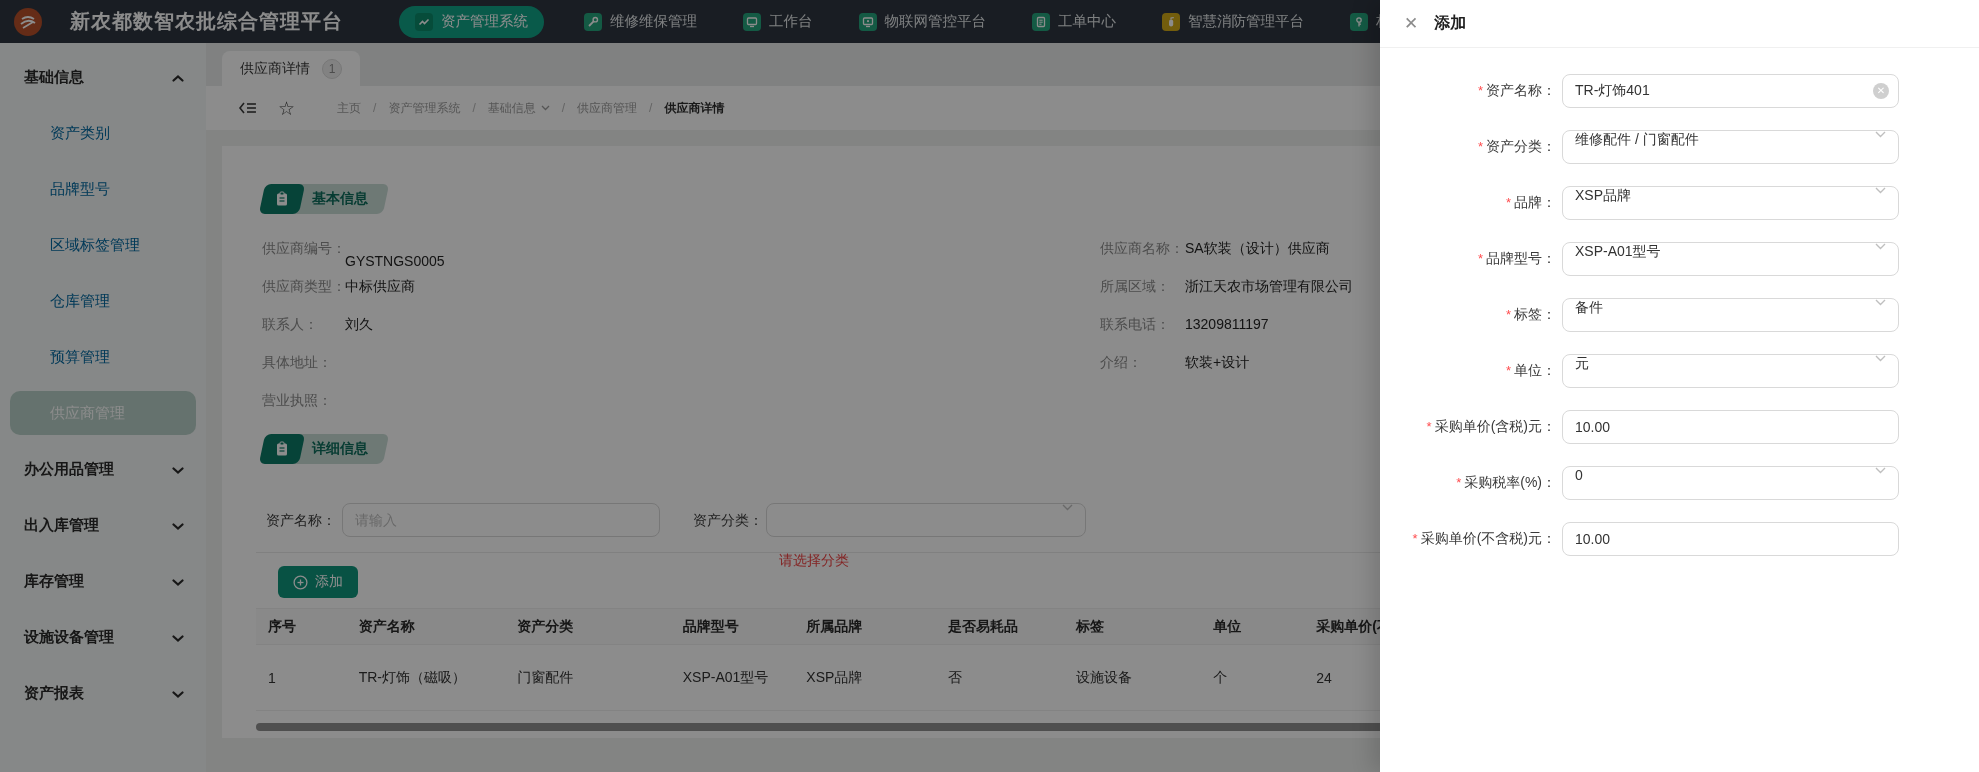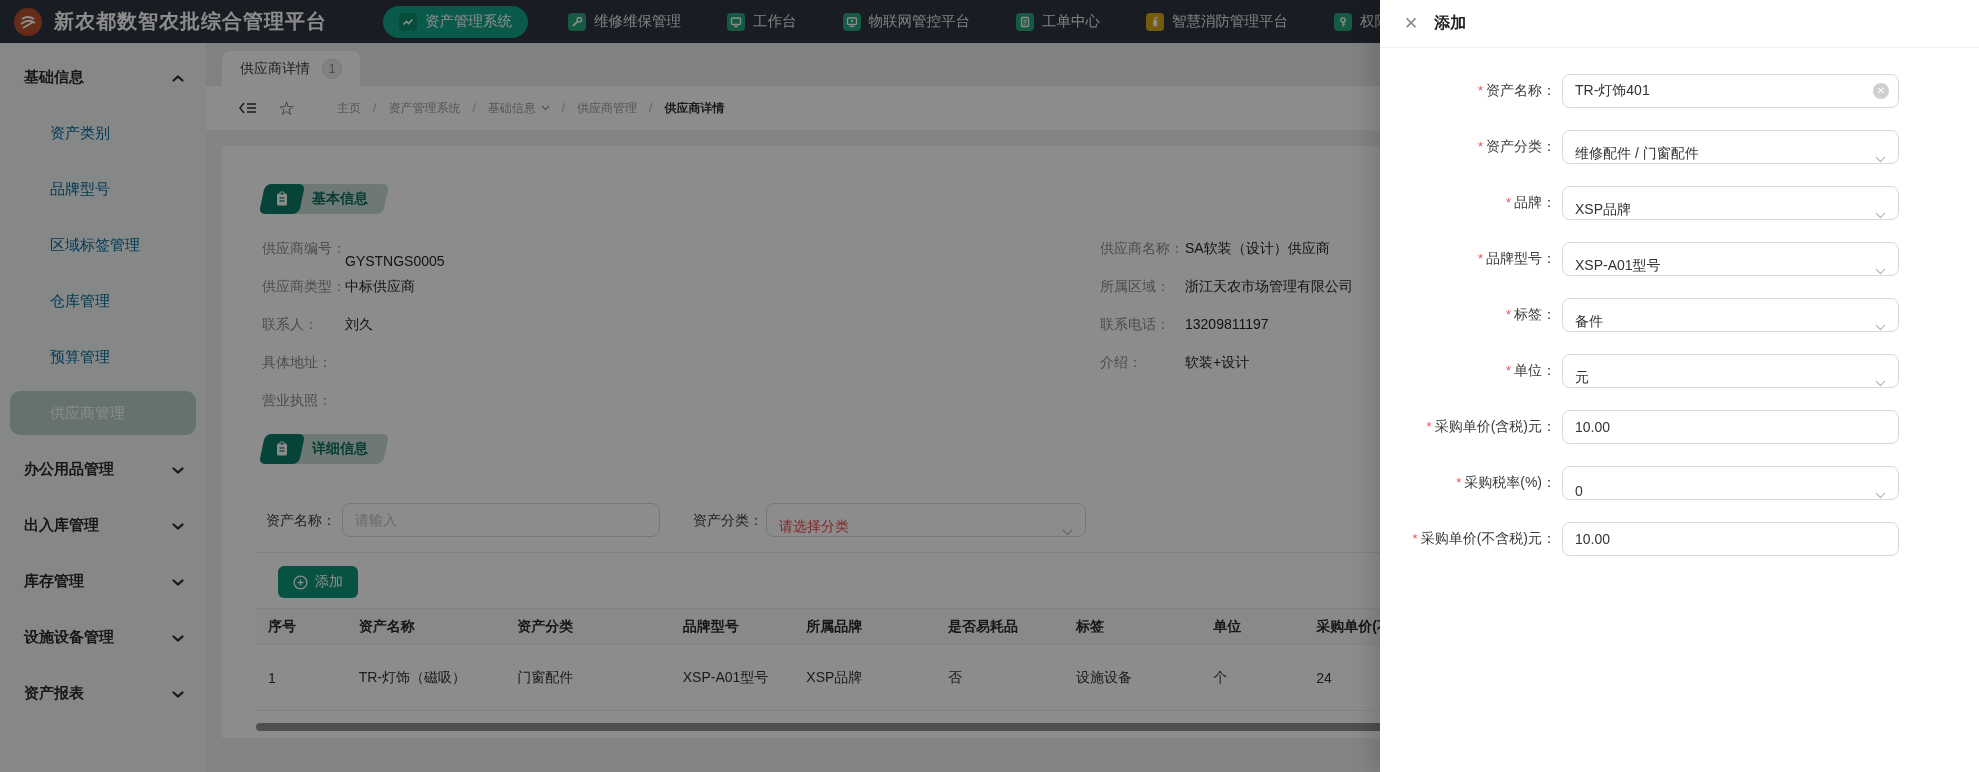--- a/index.html
+++ b/index.html
@@ -4,21 +4,21 @@
 <style>
   * { margin:0; padding:0; box-sizing:border-box; }
   html,body { width:1979px; height:772px; overflow:hidden; background:#eef0ef;
     font-family:"Liberation Sans","DejaVu Sans",sans-serif; }
 
   
   .app-header{ position:absolute; left:0; top:0; width:100%; height:43px; background:#2e3640;
     display:flex; align-items:center; padding:0 14px; z-index:10; }
   .logo{ width:28px; height:28px; border-radius:50%; background:#b8502a; flex:0 0 auto;
     display:flex; align-items:center; justify-content:center; }
-  .app-title{ color:#fff; font-size:20px; font-weight:bold; margin-left:12px; letter-spacing:1px; }
+  .app-title{ color:#fff; font-size:20px; font-weight:bold; margin-left:28px; letter-spacing:1px; }
   .top-nav{ display:flex; align-items:center; margin-left:56px; gap:34px; }
   .nav-item{ display:flex; align-items:center; gap:8px; color:#e4e7e9; font-size:14.5px;
     height:32px; padding:0 6px; cursor:pointer; white-space:nowrap; }
   .nav-item.active{ background:#12a488; border-radius:17px; padding:0 16px; color:#fff; }
   .nav-ico{ width:18px; height:18px; border-radius:4px; background:#25a57c;
     display:flex; align-items:center; justify-content:center; flex:0 0 auto; }
   .nav-item.active .nav-ico{ background:#0c8a6b; }
   .nav-ico.yellow{ background:#d1a916; }
   .nav-ico svg{ display:block; }
 
@@ -65,21 +65,21 @@
   .sec-label span{ transform:skewX(12deg); }
 
   .inf-label{ position:absolute; font-size:14px; color:#8c8c8c; white-space:nowrap; }
   .inf-value{ position:absolute; font-size:14px; color:#262626; font-weight:500; white-space:nowrap; }
 
   .flt-label{ position:absolute; font-size:14px; color:#3a3a3a; line-height:34px; white-space:nowrap; }
   .ctl{ height:34px; border:1px solid #d9d9d9; border-radius:8px; background:#fff;
     font-size:14px; color:#333; padding:0 12px; outline:none;
     font-family:"Liberation Sans","DejaVu Sans",sans-serif; }
   .ctl::placeholder{ color:#bfbfbf; }
-  .select{ display:flex; align-items:flex-end; justify-content:space-between; cursor:pointer; }
+  .select{ display:flex; align-items:flex-start; justify-content:space-between; cursor:pointer; }
   .select .ph{ color:#ef4444;margin-top:48px; }
   .divider{ position:absolute; left:34px; right:0; height:1px; background:#e9e9e9; }
 
   .add-btn{ position:absolute; left:56px; top:420px; height:32px; background:#0f967c; color:#fff;
     border:none; border-radius:6px; font-size:14px; display:flex; align-items:center; gap:7px;
     padding:0 15px; cursor:pointer; font-family:inherit; }
 
   
   .tbl-wrap{ position:absolute; left:34px; right:0; top:462px; overflow:hidden; }
   table{ border-collapse:collapse; table-layout:fixed; width:1700px; }

